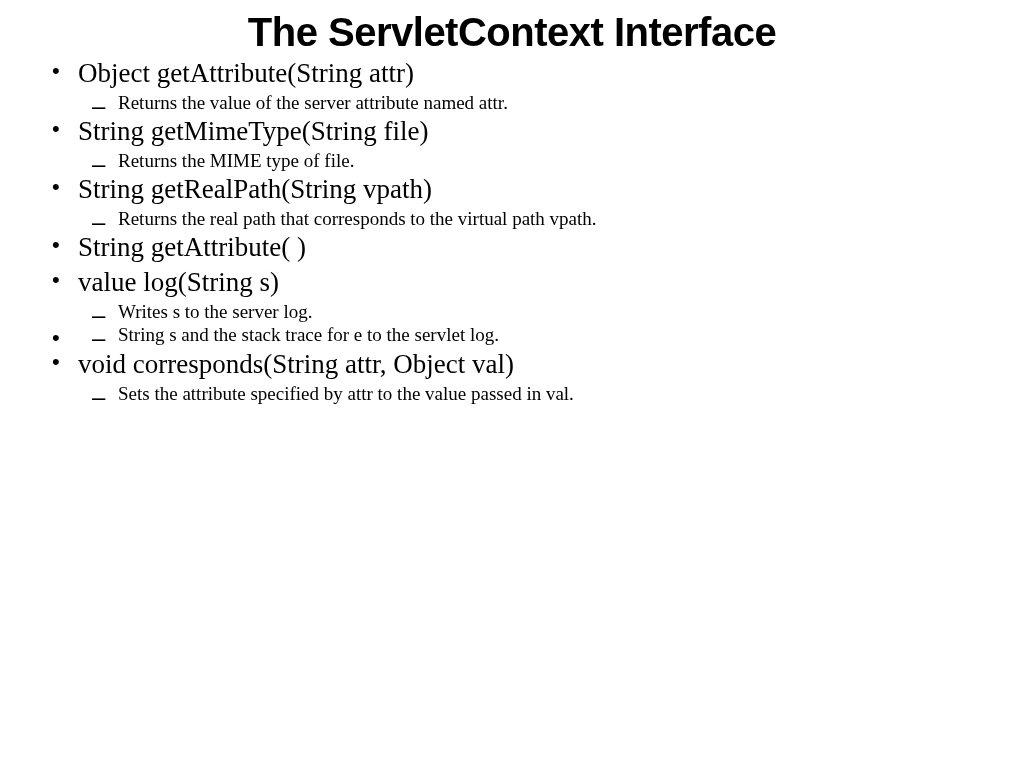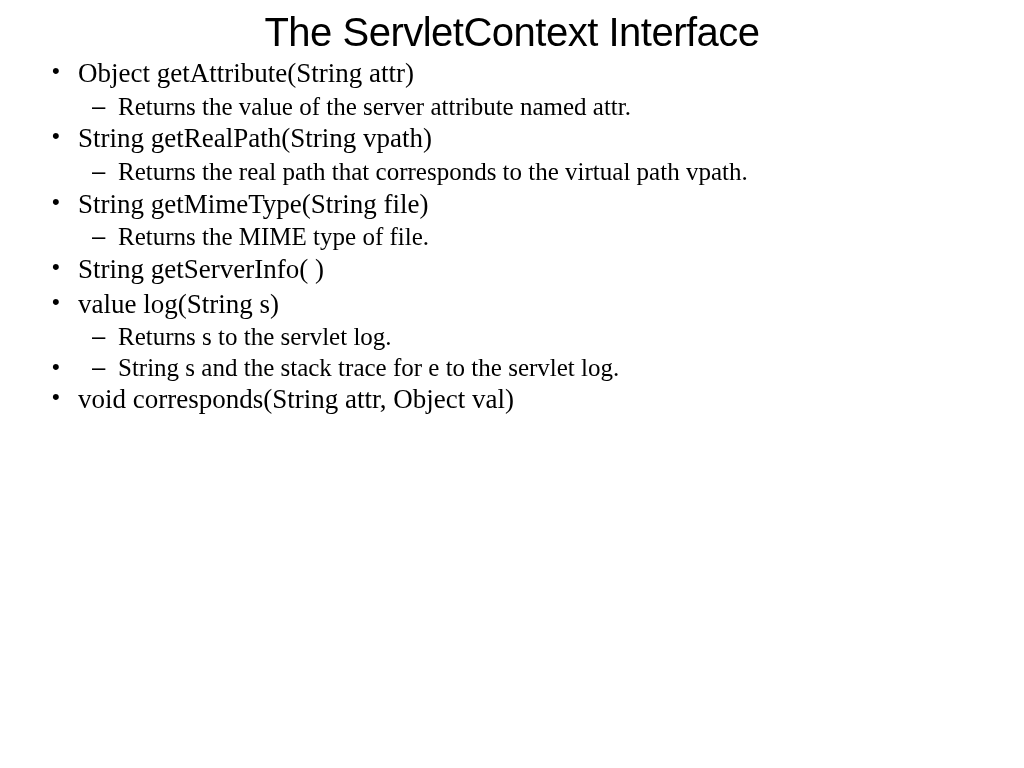--- a/index.html
+++ b/index.html
@@ -13,21 +13,21 @@
       height: 768px;
       background: white;
       font-family: "Comic Sans MS", "Comic Sans", cursive;
       color: #000;
       padding: 10px 40px 10px 40px;
       overflow: hidden;
     }
     .title {
       font-family: "Trebuchet MS", "Segoe UI", Arial, sans-serif;
       font-size: 40px;
-      font-weight: normal;
+      font-weight: bold;
       text-align: center;
       margin-bottom: 2px;
       letter-spacing: -0.5px;
     }
     ul.outer {
       list-style: none;
       padding-left: 0;
     }
     ul.outer > li {
       position: relative;
@@ -46,21 +46,21 @@
     }
     ul.inner {
       list-style: none;
       padding-left: 0;
       margin-top: 1px;
       margin-bottom: 1px;
     }
     ul.inner > li {
       position: relative;
       padding-left: 40px;
-      font-size: 25px;
+      font-size: 19px;
       line-height: 1.18;
     }
     ul.inner > li::before {
       content: "–";
       position: absolute;
       left: 14px;
       top: 0;
       font-size: 24px;
       font-family: Arial, sans-serif;
     }
@@ -71,41 +71,44 @@
 <h1 class="title">The ServletContext Interface</h1>
 
 <ul class="outer">
   <li>
     <span>Object getAttribute(String attr)</span>
     <ul class="inner">
       <li>Returns the value of the server attribute named attr.</li>
     </ul>
   </li>
   <li>
+    <span>String getMimeType(String file)</span>
+    <ul class="inner">
+      <li>Returns the MIME type of file.</li>
+    </ul>
+  </li>
+  <li>
     <span>String getRealPath(String vpath)</span>
     <ul class="inner">
       <li>Returns the real path that corresponds to the virtual path vpath.</li>
     </ul>
   </li>
   <li>
-    <span>String getMimeType(String file)</span>
-    <ul class="inner">
-      <li>Returns the MIME type of file.</li>
-    </ul>
-  </li>
-  <li>
-    <span>String getServerInfo( )</span>
+    <span>String getAttribute( )</span>
   </li>
   <li>
     <span>value log(String s)</span>
     <ul class="inner">
-      <li>Returns s to the servlet log.</li>
+      <li>Writes s to the server log.</li>
     </ul>
   </li>
   <li>
     <ul class="inner">
       <li> String s and the stack trace for e to the servlet log.</li>
     </ul>
   </li>
   <li>
     <span>void corresponds(String attr, Object val)</span>
+    <ul class="inner">
+      <li>Sets the attribute specified by attr to the value passed in val.</li>
+    </ul>
   </li>
 </ul>
 
 </body></html>

